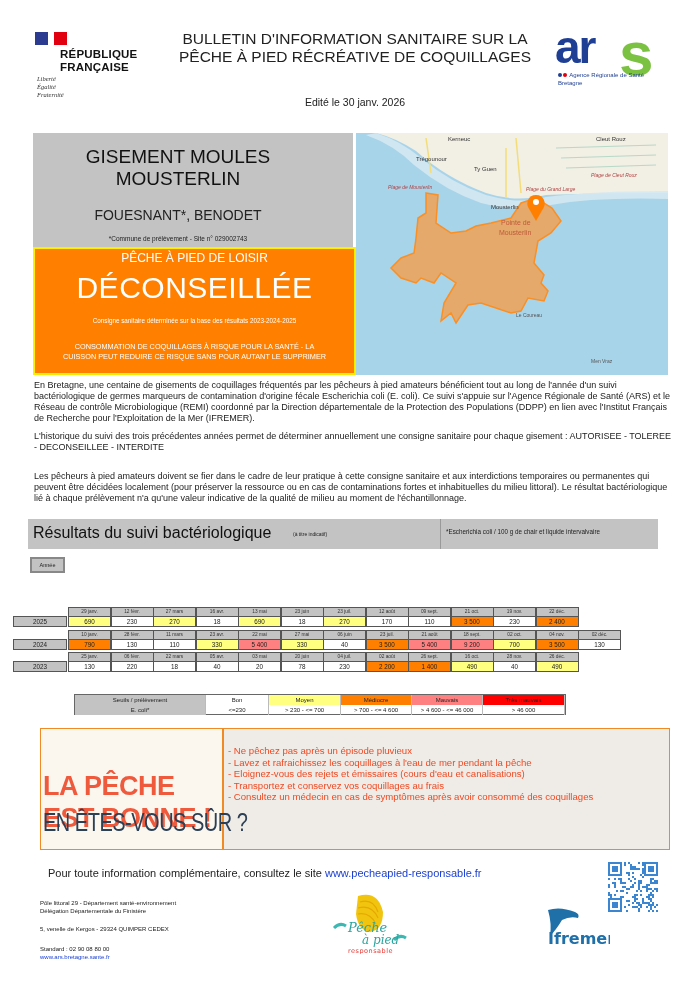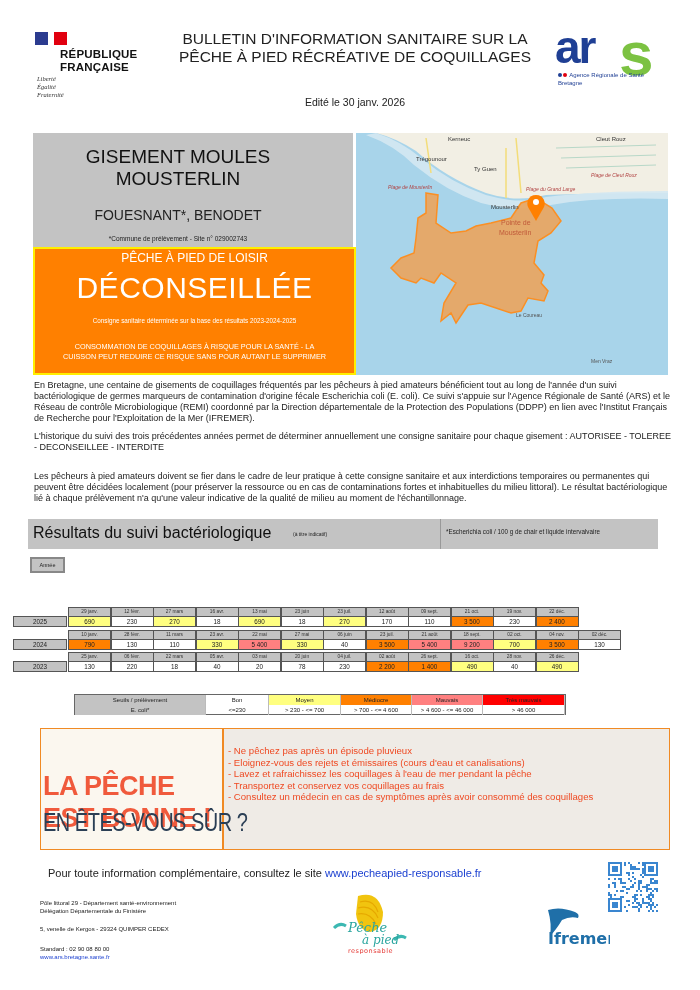--- a/index.html
+++ b/index.html
@@ -259,22 +259,22 @@
 
 <div class="abs pb-left"></div>
 <div class="abs pb-right"></div>
 <div class="abs pb-t1">
   <div>LA PÊCHE</div>
   <div>EST BONNE !</div>
 </div>
 <div class="abs pb-t2">EN ÊTES-VOUS SÛR ?</div>
 <div class="abs tips">
   <div>- Ne pêchez pas après un épisode pluvieux</div>
+  <div>- Lavez et rafraichissez les coquillages à l'eau de mer pendant la pêche</div>
   <div>- Eloignez-vous des rejets et émissaires (cours d'eau et canalisations)</div>
-  <div>- Lavez et rafraichissez les coquillages à l'eau de mer pendant la pêche</div>
   <div>- Transportez et conservez vos coquillages au frais</div>
   <div>- Consultez un médecin en cas de symptômes après avoir consommé des coquillages</div>
 </div>
 
 <div class="abs more-info">
   <span>Pour toute information complémentaire, consultez le site </span><a>www.pecheapied-responsable.fr</a>
 </div>
 <div class="abs addr" style="top:899px">
   <div>Pôle littoral 29 - Département santé-environnement</div>
   <div>Délégation Départementale  du Finistère</div>

